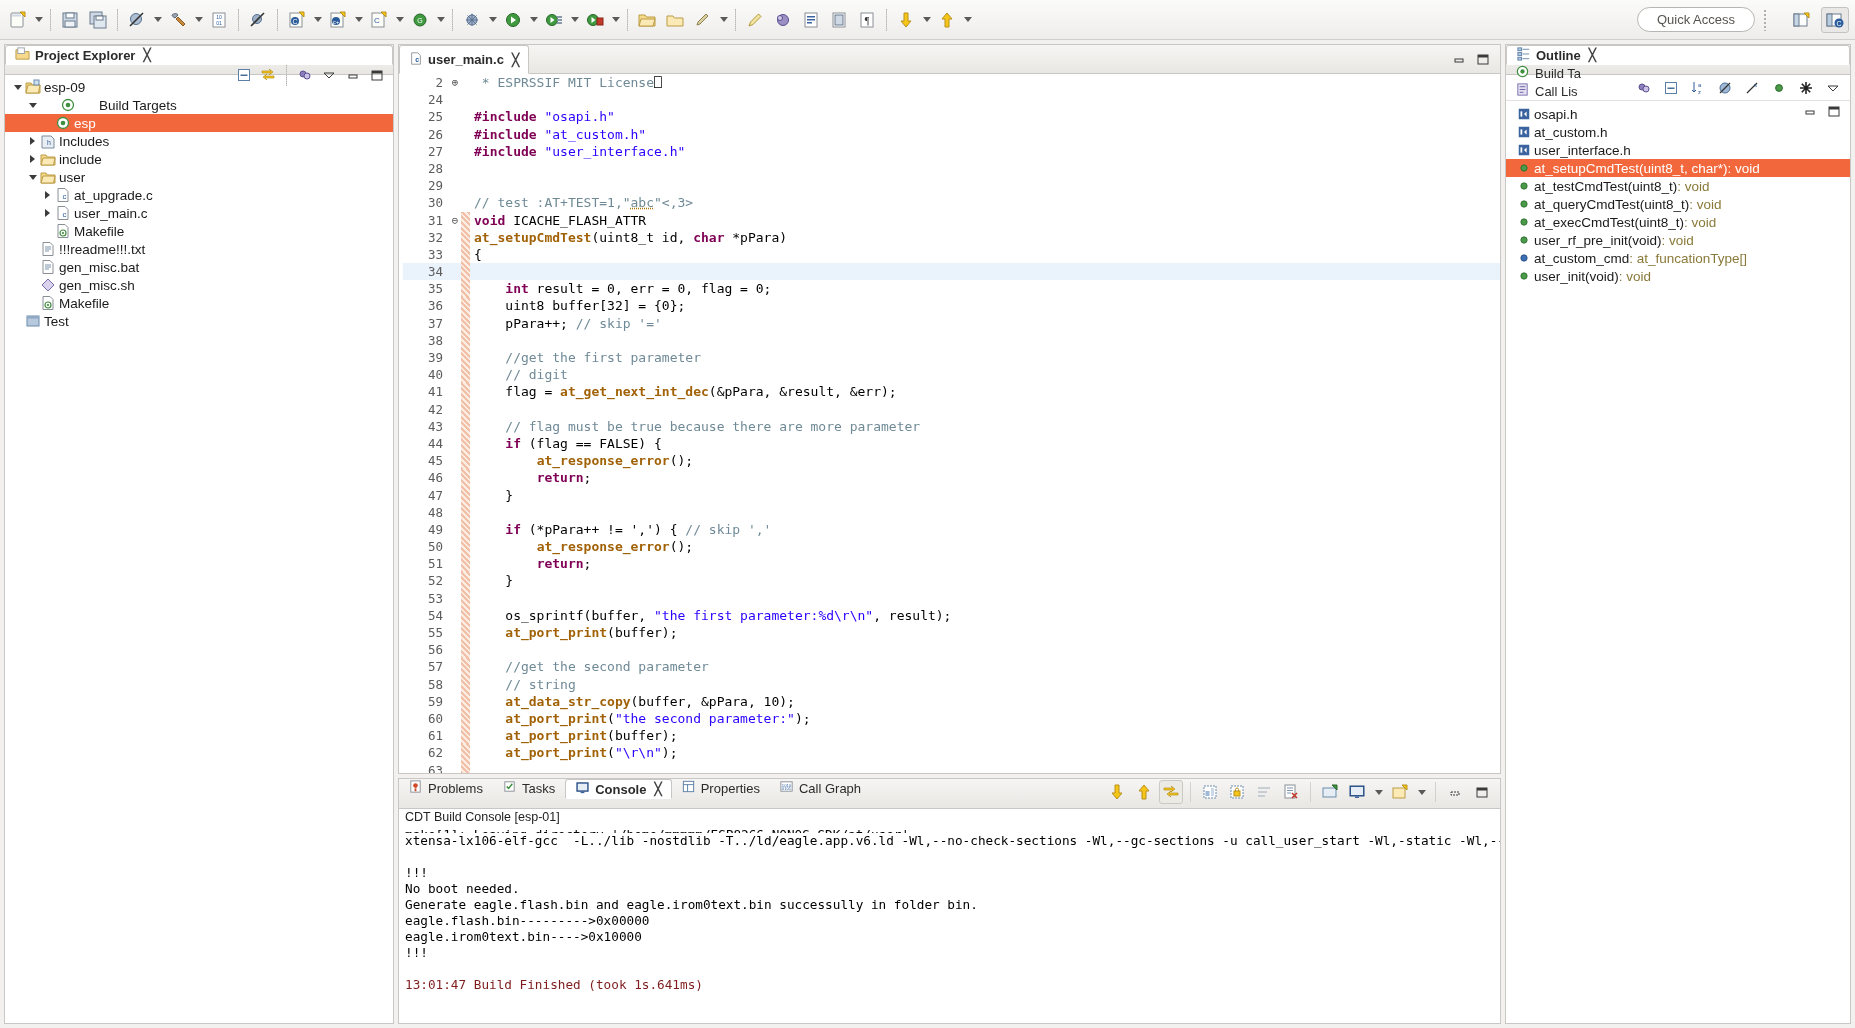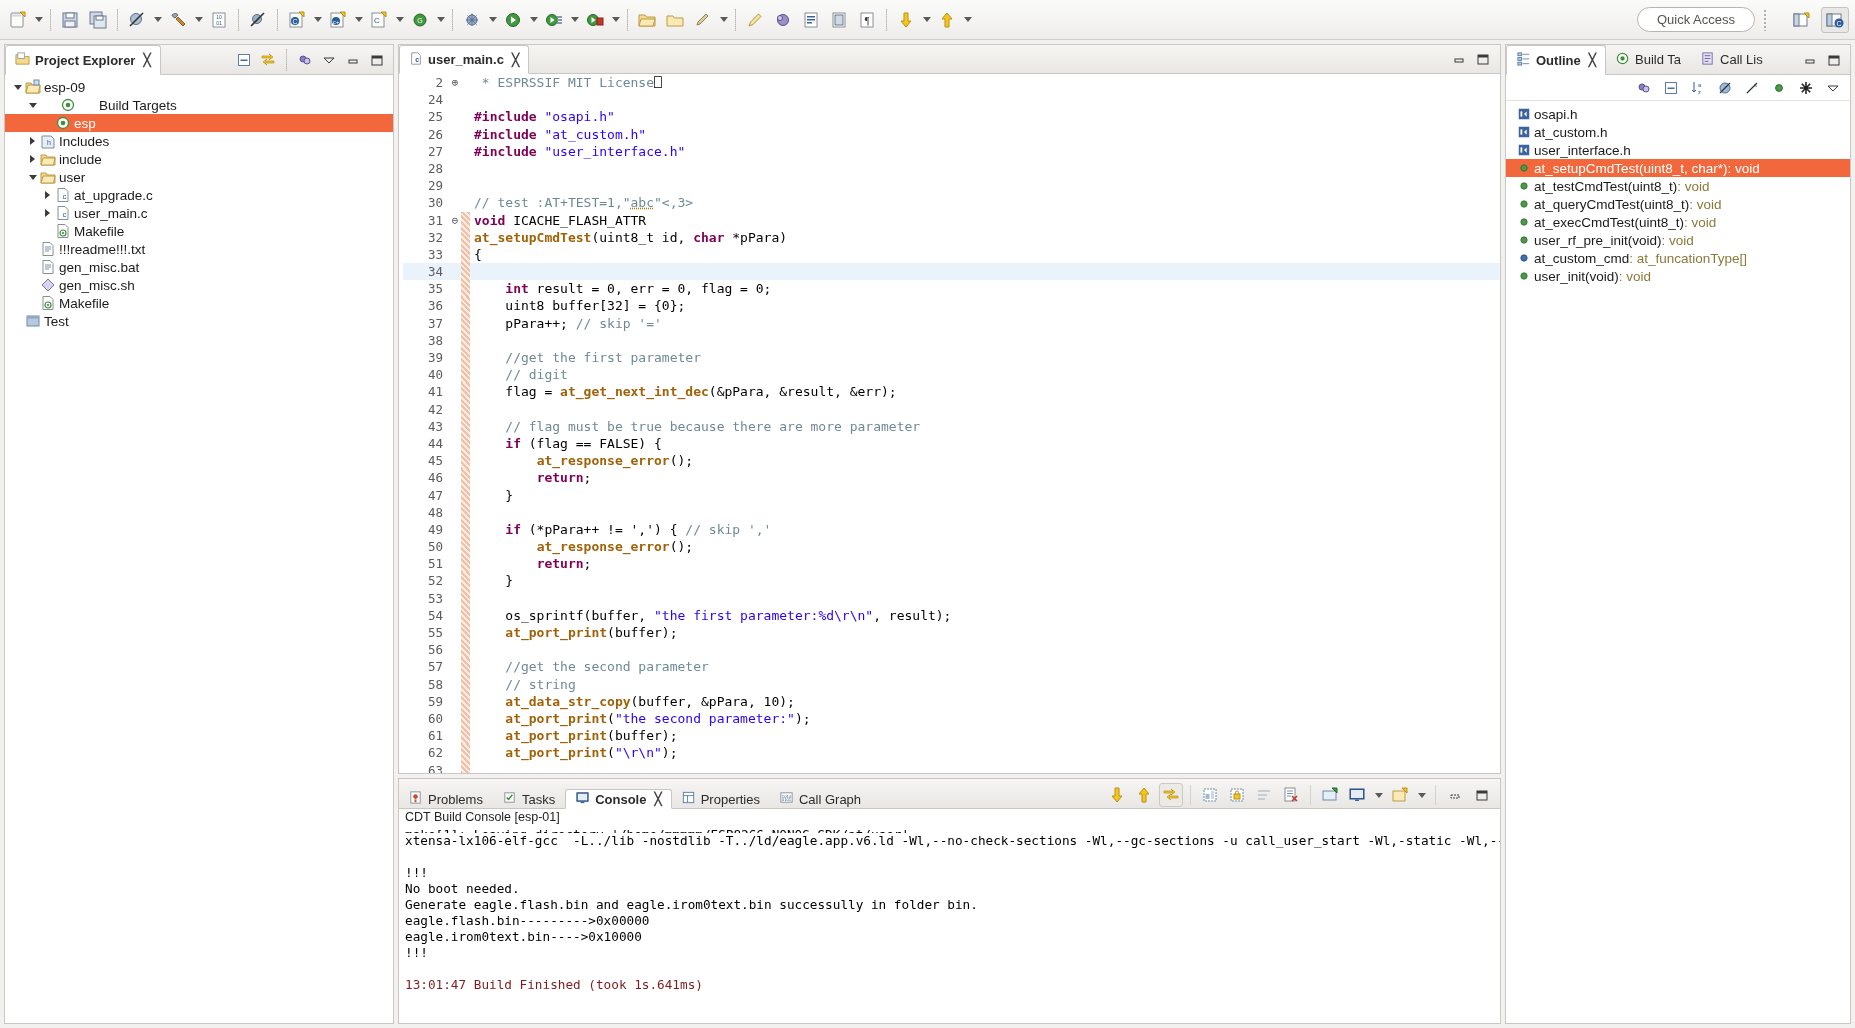--- a/index.html
+++ b/index.html
@@ -54,20 +54,21 @@
   
   .body { flex:1; display:flex; min-height:0; padding:4px 4px 4px 4px; gap:4px; }
 
   
   .panel { display:flex; flex-direction:column; background:#fff; border:1px solid #c8c7c4; min-height:0; }
   .tabbar {
     height: 30px; min-height:30px;
     background: linear-gradient(#f6f5f3,#e8e7e4);
     display:flex; align-items:stretch; position:relative;
     border-bottom:1px solid #c8c7c4;
+    flex-direction:column;
   }
   .vtab {
     display:flex; align-items:center; gap:5px;
     padding:0 9px; font-size:13px; color:#2b2b2b;
     border-right:1px solid transparent;
     position:relative; white-space:nowrap;
   }
   .vtab.active {
     background:#fff;
     border:1px solid #c8c7c4; border-bottom:1px solid #fff;
@@ -122,21 +123,21 @@
   .olist { flex:1; background:#fff; padding-top:4px; font-size:13.5px; }
   .orow { display:flex; align-items:center; height:18px; padding-left:8px; white-space:nowrap; }
   .orow.sel { background:#f2683c; color:#fff; }
   .orow .oic { width:20px; display:flex; align-items:center; justify-content:center; }
   .ret { color:#8a7a3a; }
   .orow.sel .ret { color:#fff; }
 
   
   .console-panel { flex:1; display:flex; flex-direction:column; min-height:0; }
   .ctabbar { height:30px; min-height:30px; background:linear-gradient(#f6f5f3,#e8e7e4);
-             display:flex; align-items:flex-end; border-bottom:1px solid #c8c7c4; }
+             display:flex; align-items:flex-start; border-bottom:1px solid #c8c7c4; }
   .ctools { margin-left:auto; display:flex; align-items:center; gap:3px; padding-right:6px; }
   .ctbtn { width:24px;height:24px; display:flex;align-items:center;justify-content:center; border-radius:3px;}
   .ctbtn.on { background:#eceae4; border:1px solid #cbc9c3; }
   .ctsep { width:1px;height:20px;background:#d2d1ce;margin:0 4px; }
   .ctitle { height:18px; font-size:12.5px; padding:1px 0 0 6px; background:#fff; color:#222; }
   .cbody { flex:1; background:#fff; overflow:hidden; padding:0 0 0 6px;
            font-family:"DejaVu Sans Mono", monospace; font-size:12.7px; line-height:16px;
            white-space:pre; color:#000; }
   .cbody .blue { color:#7f1d1d; }
 </style>

